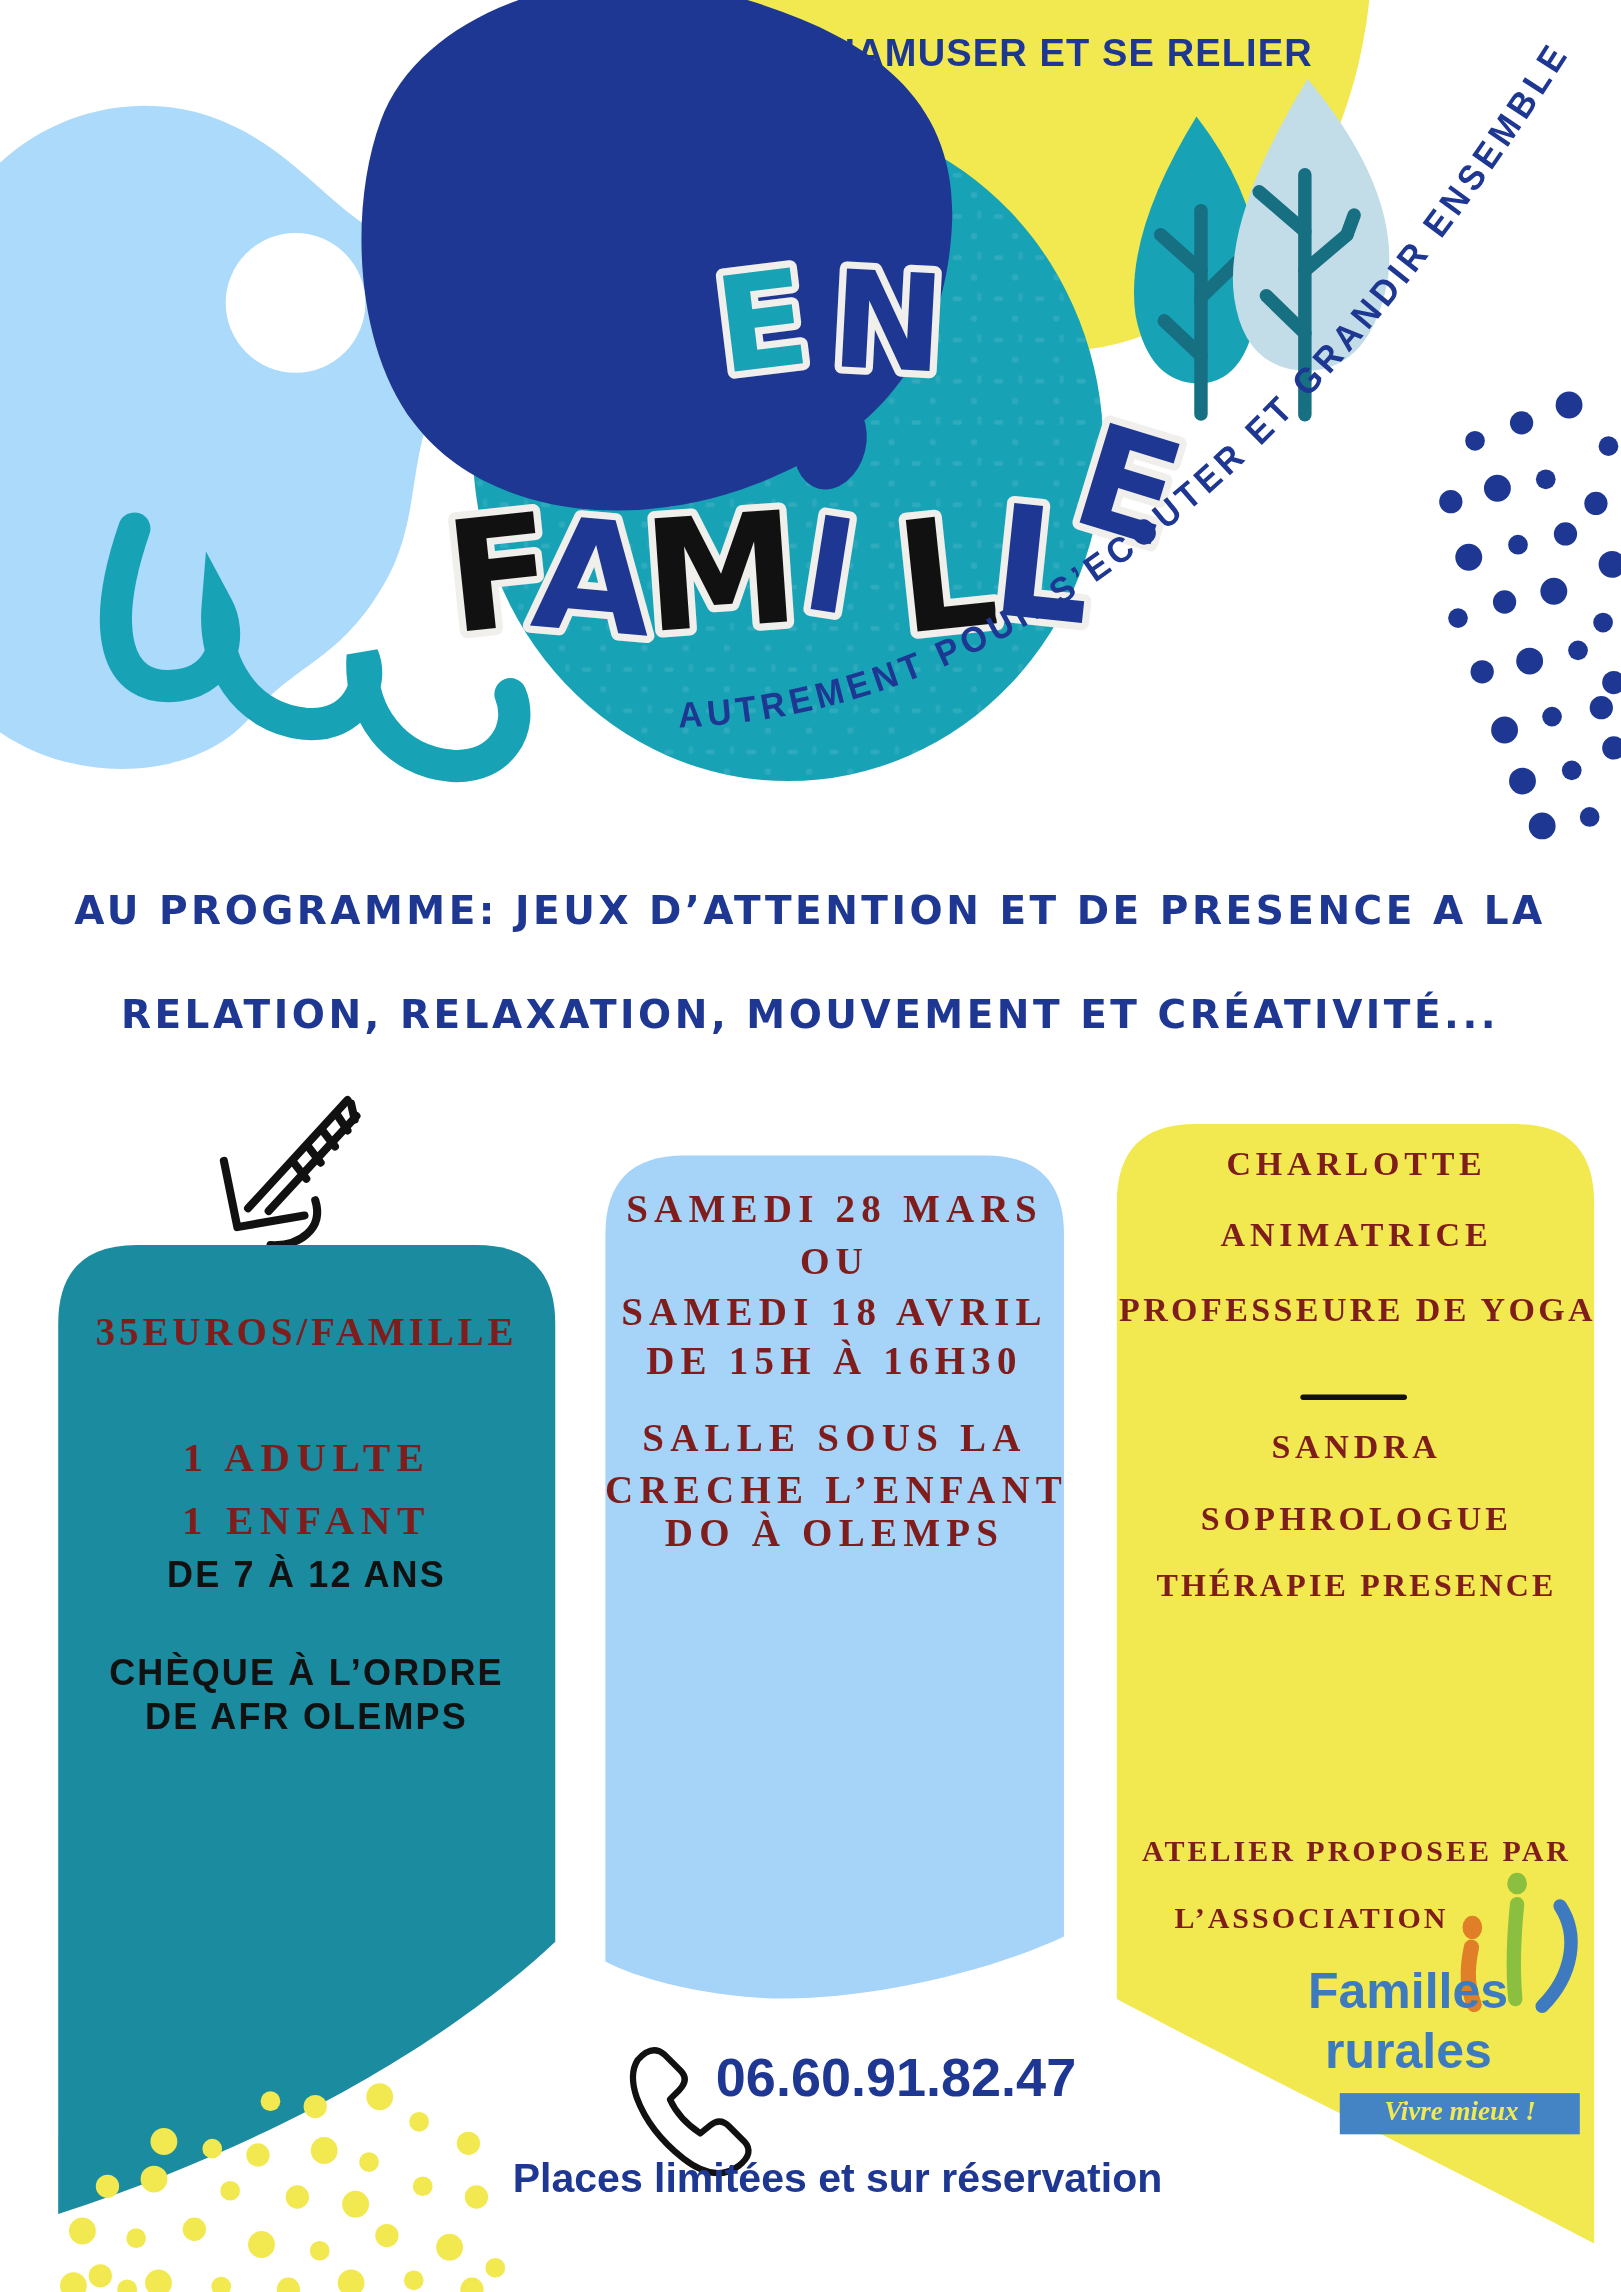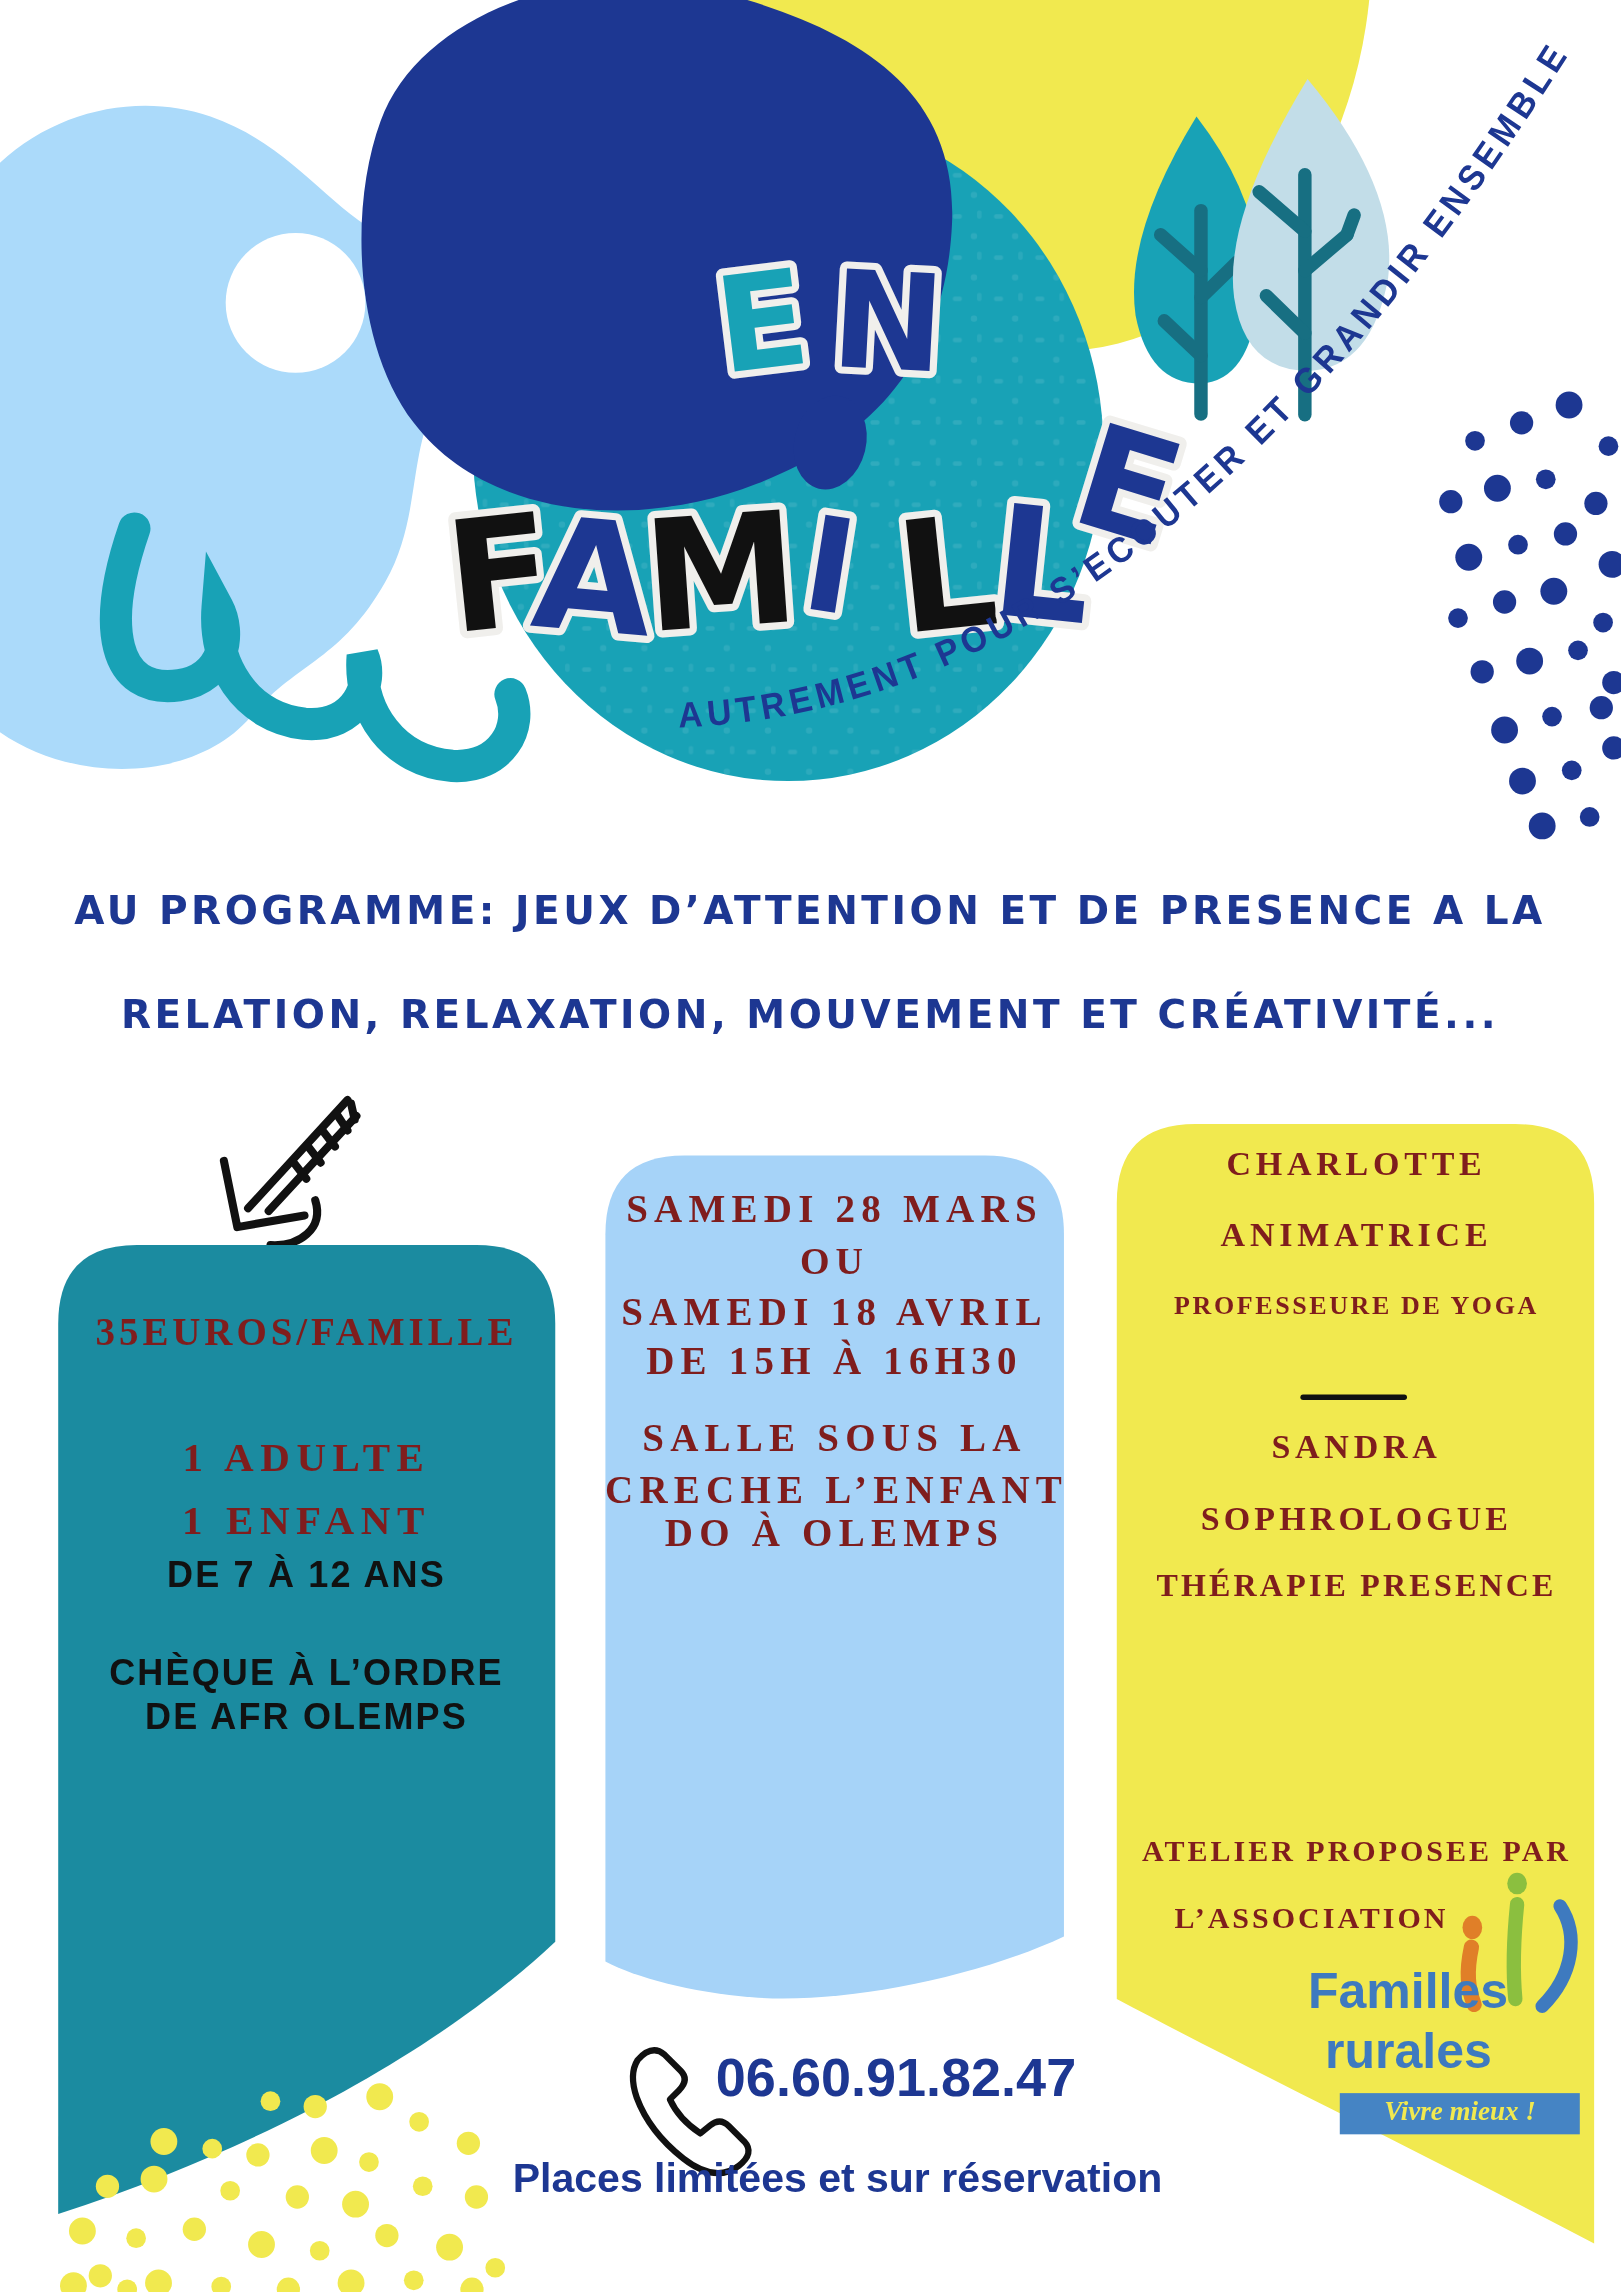--- a/index.html
+++ b/index.html
@@ -174,20 +174,21 @@
       <path d="M1643 2174 C1637 2202 1639 2220 1646 2238" fill="none" style="stroke:var(--logo_orange,#e07f28)" stroke-width="17" stroke-linecap="round"></path>
       <ellipse style="fill:var(--logo_green,#8bbf3f)" cx="1694" cy="2103" rx="11" ry="12"></ellipse>
       <path d="M1694 2126 C1690 2165 1689 2200 1692 2232" fill="none" style="stroke:var(--logo_green,#8bbf3f)" stroke-width="16" stroke-linecap="round"></path>
       <path d="M1742 2128 C1763 2160 1757 2205 1722 2240" fill="none" style="stroke:var(--logo_blue,#3e7abf)" stroke-width="15" stroke-linecap="round"></path>
     </g>
     <rect x="1496" y="2337" width="268" height="46" style="fill:var(--logo_band,#4584c4)"></rect>
 
     <path fill="none" style="stroke:var(--ink,#111111)" stroke-width="7" stroke-linejoin="round" stroke-linecap="round" d="M712 2300 q16 -18 30 -6 l18 18 q10 10 -2 22 l-10 10 q10 22 34 38 l11 -9 q11 -9 21 1 l17 17 q12 13 -6 27 q-26 20 -62 -8 q-38 -30 -52 -68 q-9 -26 1 -42 z"></path>
   </svg>
 
+  <div class="t tagline navy" style="left:806px;top:32px;width:519px;">S’AMUSER ET SE RELIER</div>
 
   <div class="t prog" style="left:49px;top:888px;width:1522px;">AU PROGRAMME: JEUX D’ATTENTION ET DE PRESENCE A LA</div>
   <div class="t prog" style="left:49px;top:992px;width:1522px;">RELATION, RELAXATION, MOUVEMENT ET CRÉATIVITÉ...</div>
 
   <div class="t hand" style="left:58px;top:1309px;width:497px;font-size:39px;letter-spacing:.1em;">35EUROS/FAMILLE</div>
   <div class="t hand" style="left:58px;top:1433px;width:497px;font-size:41px;">1 ADULTE</div>
   <div class="t hand" style="left:58px;top:1496px;width:497px;font-size:41px;">1 ENFANT</div>
   <div class="t sb" style="left:58px;top:1554px;width:497px;font-size:36px;">DE 7 À 12 ANS</div>
   <div class="t sb" style="left:58px;top:1652px;width:497px;font-size:36px;">CHÈQUE À L’ORDRE</div>
   <div class="t sb" style="left:58px;top:1696px;width:497px;font-size:36px;">DE AFR OLEMPS</div>
@@ -195,21 +196,21 @@
   <div class="t hand" style="left:605px;top:1186px;width:459px;font-size:39px;">SAMEDI 28 MARS</div>
   <div class="t hand" style="left:605px;top:1239px;width:459px;font-size:38px;">OU</div>
   <div class="t hand" style="left:605px;top:1289px;width:459px;font-size:39px;">SAMEDI 18 AVRIL</div>
   <div class="t hand" style="left:605px;top:1338px;width:459px;font-size:39px;">DE 15H À 16H30</div>
   <div class="t hand" style="left:605px;top:1415px;width:459px;font-size:39px;">SALLE SOUS LA</div>
   <div class="t hand" style="left:605px;top:1467px;width:459px;font-size:39px;">CRECHE L’ENFANT</div>
   <div class="t hand" style="left:605px;top:1510px;width:459px;font-size:39px;">DO À OLEMPS</div>
 
   <div class="t hand" style="left:1119px;top:1145px;width:475px;font-size:34px;letter-spacing:.14em;">CHARLOTTE</div>
   <div class="t hand" style="left:1119px;top:1216px;width:475px;font-size:34px;letter-spacing:.14em;">ANIMATRICE</div>
-  <div class="t hand" style="left:1119px;top:1291px;width:475px;font-size:26px;letter-spacing:.1em;">PROFESSEURE DE YOGA</div>
+  <div class="t hand" style="left:1119px;top:1291px;width:475px;font-size:34px;letter-spacing:.1em;">PROFESSEURE DE YOGA</div>
   <div class="t hand" style="left:1119px;top:1428px;width:475px;font-size:34px;letter-spacing:.14em;text-align:center;">SANDRA</div>
   <div class="t hand" style="left:1119px;top:1500px;width:475px;font-size:34px;letter-spacing:.12em;">SOPHROLOGUE</div>
   <div class="t hand" style="left:1119px;top:1567px;width:475px;font-size:32px;letter-spacing:.1em;">THÉRAPIE PRESENCE</div>
   <div class="t hand" style="left:1119px;top:1834px;width:475px;font-size:30px;letter-spacing:.1em;">ATELIER PROPOSEE PAR</div>
   <div class="t hand" style="left:1119px;top:1901px;width:385px;font-size:30px;letter-spacing:.1em;">L’ASSOCIATION</div>
 
   <div class="t logo-word" style="left:1308px;top:1966px;width:296px;text-align:left;">Familles</div>
   <div class="t logo-word" style="left:1325px;top:2026px;width:296px;text-align:left;">rurales</div>
   <div class="t slogan" style="left:1340px;top:2096px;width:240px;">Vivre mieux !</div>
 

